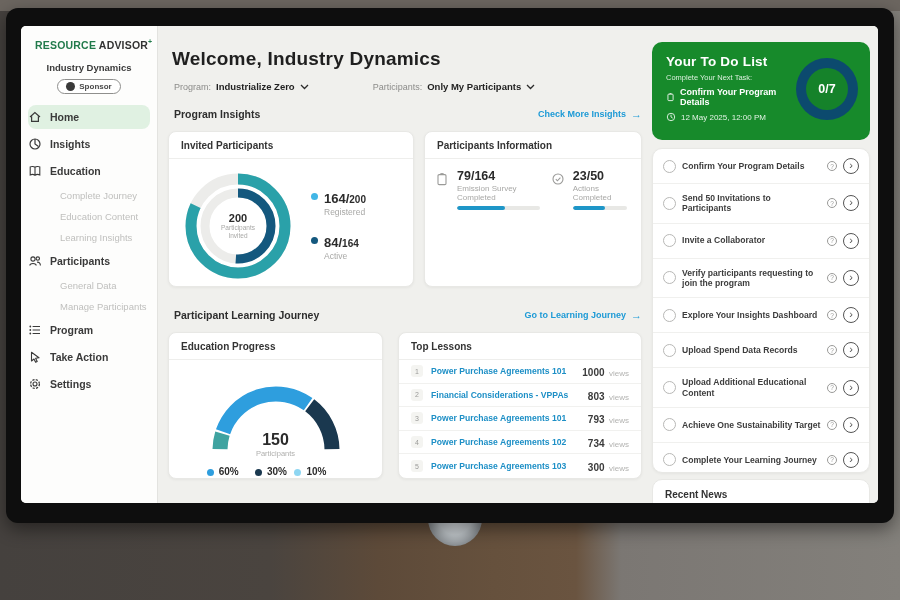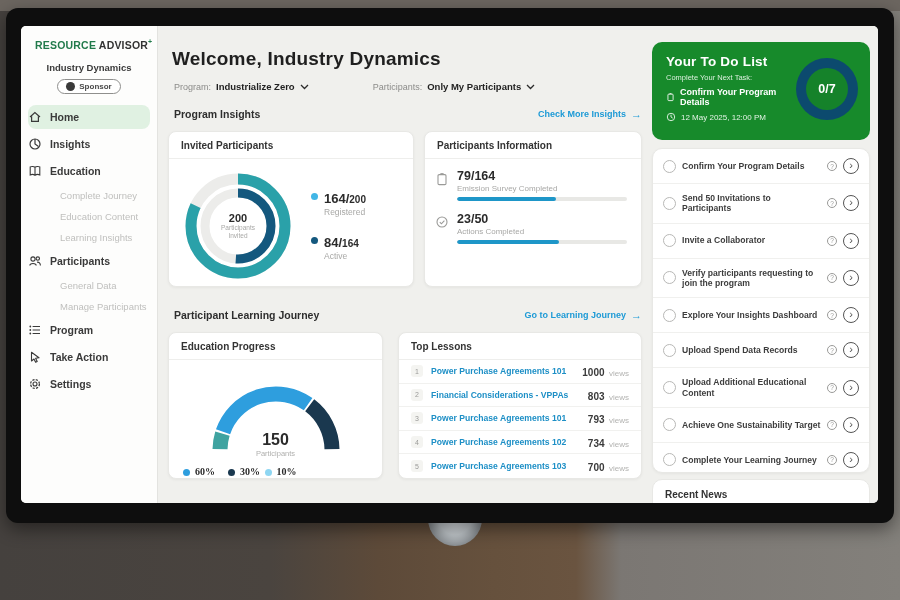--- a/index.html
+++ b/index.html
@@ -63,35 +63,35 @@
   .dc-val { font-size:11px; font-weight:bold; color:#2b2b2b; }
   .dc-lab { font-size:6.5px; color:#a8a8a6; width:52px; line-height:1.25; }
   .donut-legend { display:flex; flex-direction:column; gap:16px; margin:22px 0 0 14px; }
   .lg-item { display:flex; gap:6px; }
   .lg-dot { width:7px; height:7px; border-radius:50%; margin-top:4px; }
   .lg-val { font-size:13px; font-weight:bold; color:#2b2b2b; }
   .lg-total { font-size:10px; font-weight:bold; color:#2b2b2b; }
   .lg-lab { font-size:8.5px; color:#a8a8a6; }
 
   
-  .info-body { padding:10px 14px 0 10px; display:flex; flex-direction:column; gap:11px; }
+  .info-body { padding:10px 14px 0 10px; display:flex; flex-direction:row; gap:11px; }
   .info-row { display:flex; gap:8px; }
   .info-icon { width:14px; height:14px; margin-top:3px; flex:none; }
   .info-txt { flex:1; }
   .iv { font-size:12.5px; font-weight:bold; color:#2b2b2b; }
   .il { font-size:8px; color:#a8a8a6; margin:1px 0 4px; }
   .bar { width:100%; height:4px; background:#e8e8e5; border-radius:2px; overflow:hidden; }
   .bar-fill { height:100%; border-radius:2px; }
 
   
   .gauge-wrap { position:relative; width:170px; height:86px; margin:12px auto 0; }
   .gauge-center { position:absolute; left:0; right:0; bottom:0; text-align:center; }
   .gc-val { font-size:16px; font-weight:bold; color:#2b2b2b; }
   .gc-lab { font-size:7.5px; color:#b0b0ae; }
-  .gauge-legend { display:flex; justify-content:flex-start; padding:8px 14px 0;font-family:Liberation Serif, serif; }
+  .gauge-legend { display:flex; justify-content:center; padding:8px 14px 0; }
   .gl-item { display:flex; gap:5px; }
   .gl-dot { width:7px; height:7px; border-radius:50%; margin-top:3px; }
   .gl-pct { font-size:10px; font-weight:bold; color:#2b2b2b; }
   .gl-lab { font-size:7.5px; color:#a8a8a6; }
 
   
   .lesson-row { display:flex; align-items:center; gap:8px; padding:0 12px; height:23.6px; border-bottom:1px solid #f1f1ef; }
   .lesson-row:last-child { border-bottom:none; }
   .rank { width:12px; height:12px; border-radius:3px; background:#f4f4f1; color:#9a9a98; font-size:7px;
     display:flex; align-items:center; justify-content:center; flex:none; }
@@ -381,21 +381,21 @@
         <span><span class="views-num">793</span> <span class="views-word">views</span></span>
       </div>
       <div class="lesson-row">
         <span class="rank">4</span>
         <span class="lesson-link">Power Purchase Agreements 102</span>
         <span><span class="views-num">734</span> <span class="views-word">views</span></span>
       </div>
       <div class="lesson-row">
         <span class="rank">5</span>
         <span class="lesson-link">Power Purchase Agreements 103</span>
-        <span><span class="views-num">700</span> <span class="views-word">views</span></span>
+        <span><span class="views-num">300</span> <span class="views-word">views</span></span>
       </div>
     </div>
 
     <div class="rightcol">
       <div class="todo-card">
         <div>
           <div class="todo-title">Your To Do List</div>
           <div class="todo-sub">Complete Your Next Task:</div>
           <div class="todo-next">
             <svg width="10" height="10" viewBox="0 0 14 14">

